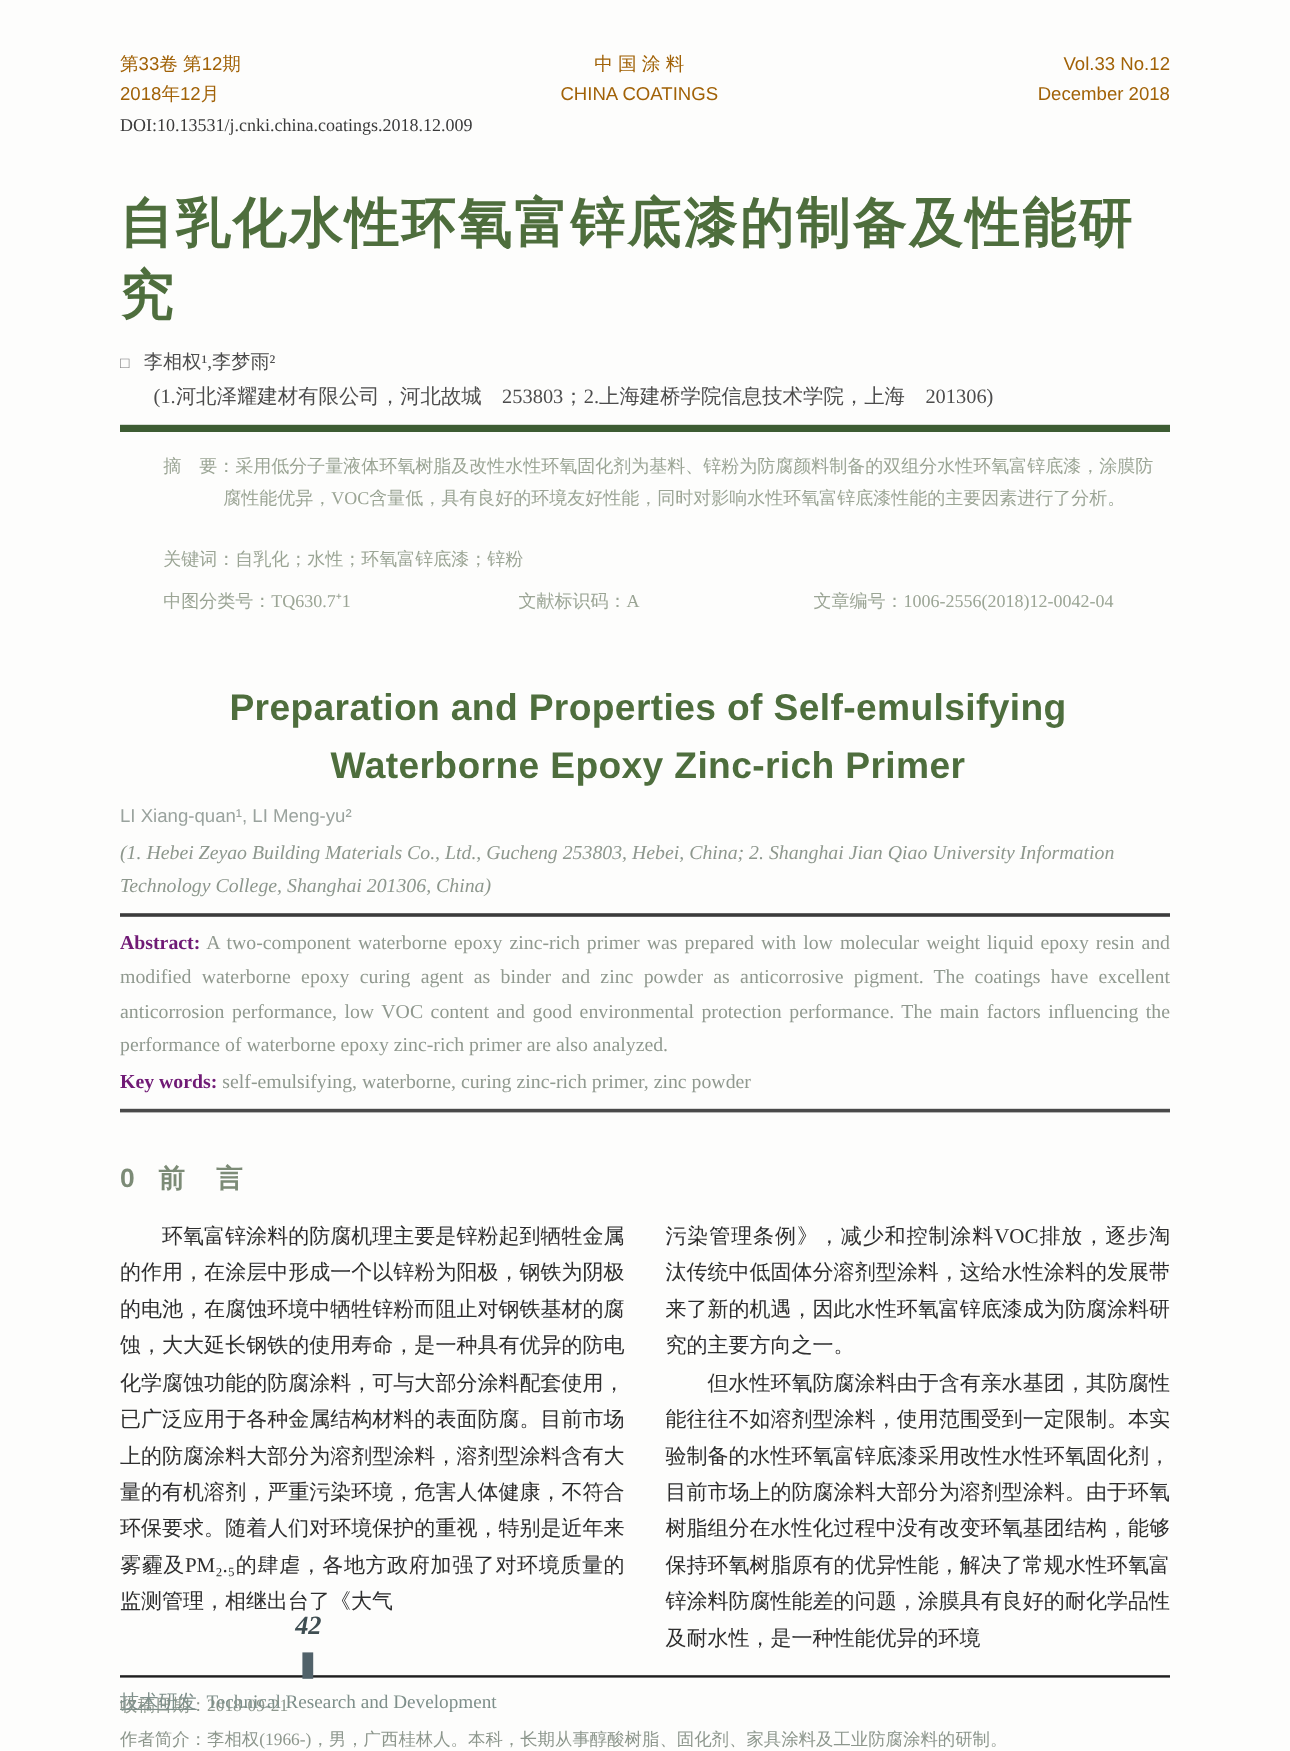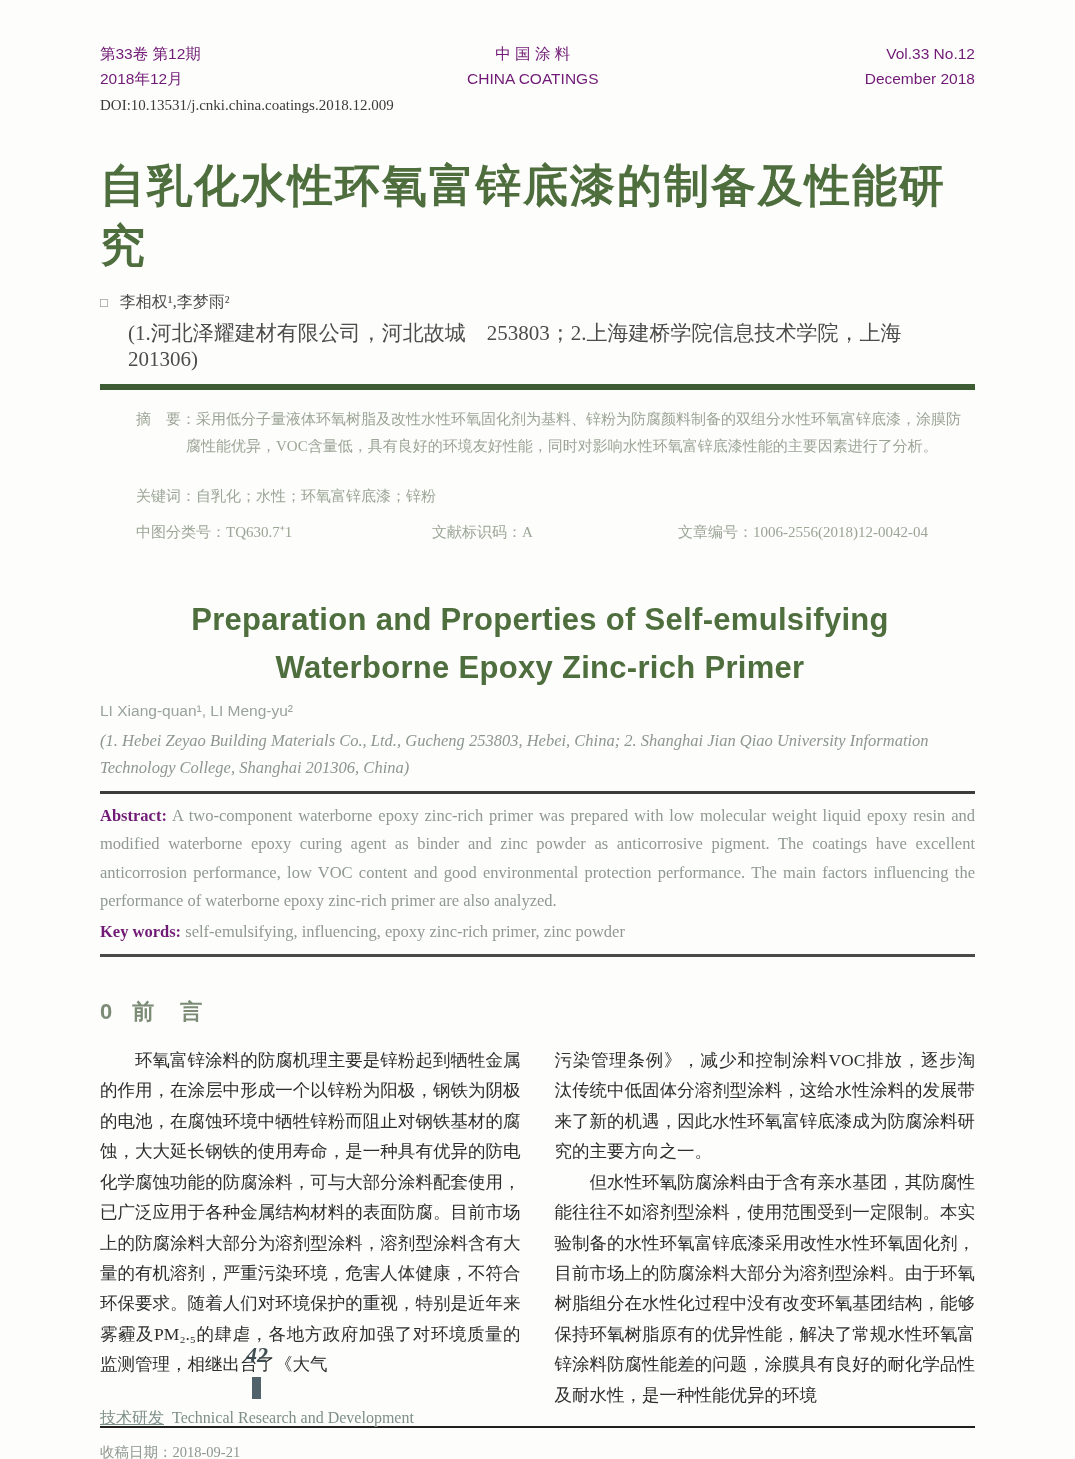--- a/index.html
+++ b/index.html
@@ -9,21 +9,21 @@
     background: #fdfdfc;
     position: relative;
     overflow: hidden;
     padding: 42px 100px 0 100px;
     font-family: "Liberation Serif", serif;
     color: #333;
   }
   
   .jheader {
     display: flex; justify-content: space-between; align-items: flex-end;
-    color: #701a75; font-size: 15.5px; line-height: 1.6;
+    color: #a16207; font-size: 15.5px; line-height: 1.6;
     font-family: "Liberation Sans", sans-serif;
   }
   .jheader .jh-center { text-align: center; }
   .jheader .jh-right { text-align: right; }
   .doi-line {
     margin-top: 5px; font-size: 15px; color: #3a3a3a;
     font-family: "Liberation Serif", serif;
   }
   
   .title-cn {
@@ -33,21 +33,21 @@
     font-size: 45px; line-height: 1.34;
     color: #4e6e3d;
     letter-spacing: 2px;
     width: 880px;
   }
   .authors-row {
     margin-top: 16px; display: flex; align-items: center; gap: 12px;
     font-size: 16px; color: #4c4c4c;
   }
   .author-marker { font-size: 13px; color: #7a7a7a; line-height: 1; }
-  .affil-cn { margin-top: 6px; margin-left: 28px; font-size: 21px; color: #4c4c4c; }
+  .affil-cn { margin-top: 6px; margin-left: 28px; font-size: 17px; color: #4c4c4c; }
   .green-bar { margin-top: 12px; height: 6px; background: #3d5c33; }
   
   .meta-cn {
     margin-top: 16px; margin-left: 36px; margin-right: 8px;
     color: #9ba595; font-size: 15px; line-height: 1.8;
   }
   .hang { padding-left: 50px; text-indent: -50px; }
   .kw-line { margin-top: 24px; font-family: Liberation Mono, monospace; }
   .code-row { margin-top: 8px; display: flex; }
   .code-item-1 { width: 296px; }
@@ -155,21 +155,21 @@
   <h2 class="title-en">Preparation and Properties of Self-emulsifying Waterborne Epoxy Zinc-rich Primer</h2>
   <div class="authors-en">LI Xiang-quan¹, LI Meng-yu²</div>
   <div class="affil-en">(1. Hebei Zeyao Building Materials Co., Ltd., Gucheng 253803, Hebei, China; 2. Shanghai Jian Qiao University Information Technology College, Shanghai 201306, China)</div>
 
   <hr class="dark-rule">
 
   <div class="abstract-en">
     <span class="en-label">Abstract:</span><span> A two-component waterborne epoxy zinc-rich primer was prepared with low molecular weight liquid epoxy resin and modified waterborne epoxy curing agent as binder and zinc powder as anticorrosive pigment. The coatings have excellent anticorrosion performance, low VOC content and good environmental protection performance. The main factors influencing the performance of waterborne epoxy zinc-rich primer are also analyzed.</span>
   </div>
   <div class="keywords-en">
-    <span class="en-label">Key words:</span><span> self-emulsifying, influencing, epoxy zinc-rich primer, zinc powder</span>
+    <span class="en-label">Key words:</span><span> self-emulsifying, waterborne, curing zinc-rich primer, zinc powder</span>
   </div>
 
   <hr class="dark-rule-2">
 
   <div class="section-heading">
     <span class="sec-num">0</span>
     <span class="sec-title">前 言</span>
   </div>
 
   <div class="columns">

